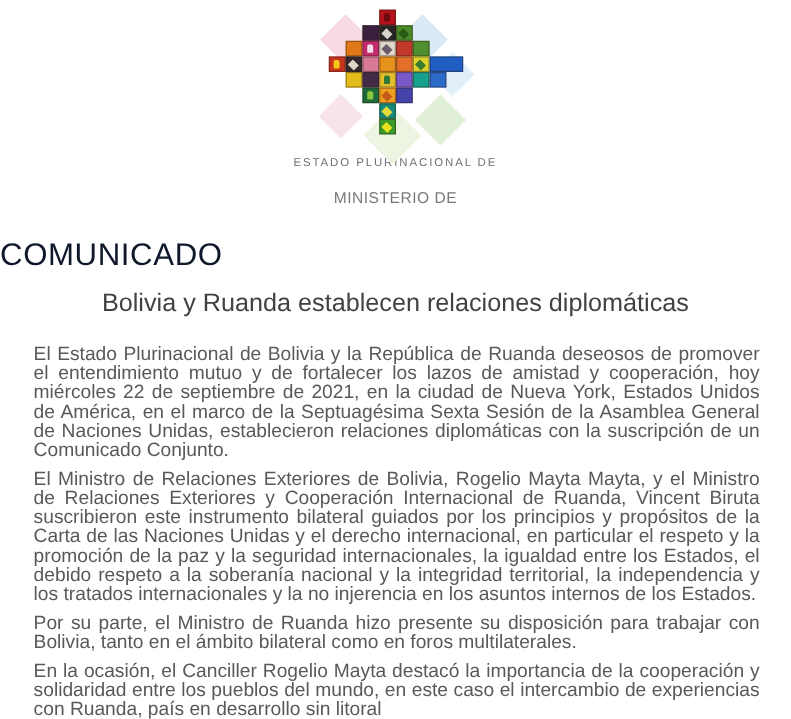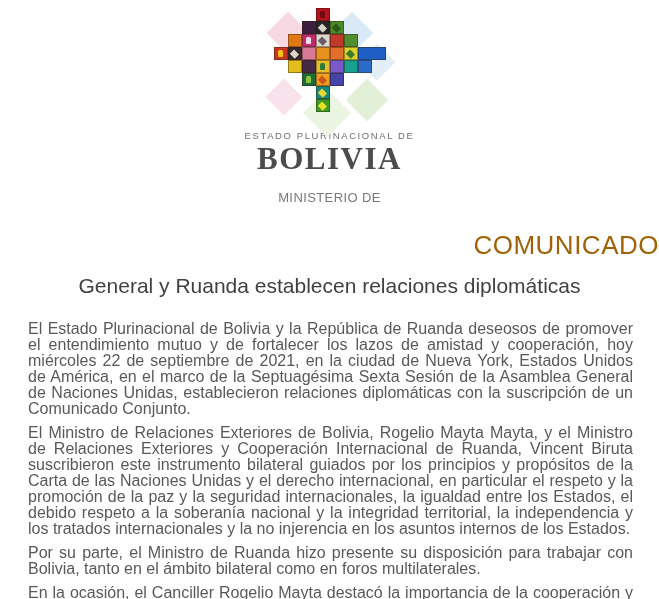--- a/index.html
+++ b/index.html
@@ -89,25 +89,25 @@
     margin-top:16px;
     text-align:center;
     font-size:13px;
     line-height:16px;
     letter-spacing:.4px;
     color:#77787b;
   }
   
   .title{
     margin:24px 0 0;
-    text-align:right;
+    text-align:left;
     font-size:26px;
     font-weight:400;
     letter-spacing:.5px;
-    color:#a16207;
+    color:#0f172a;
   }
   .subtitle{
     margin:13px 0 0;
     text-align:center;
     font-size:21px;
     font-weight:400;
     color:#414143;
   }
   
   .body{
@@ -165,29 +165,28 @@
         <div class="tile pat-motif" style="--bg: #1f6a3a; --ac: #8cc63f; background: rgb(31, 106, 58); grid-area: 6 / 3 / auto / span 1;"></div>
         <div class="tile pat-diamond" style="--bg: #f0a020; --ac: #c8581a; background: rgb(240, 160, 32); grid-area: 6 / 4 / auto / span 1;"></div>
         <div class="tile pat-stripes-v" style="--bg: #4444aa; --ac: #b8b8e0; background: rgb(68, 68, 170); grid-area: 6 / 5 / auto / span 1;"></div>
         <div class="tile pat-diamond" style="--bg: #168a7a; --ac: #e8d838; background: rgb(22, 138, 122); grid-area: 7 / 4 / auto / span 1;"></div>
         <div class="tile pat-diamond" style="--bg: #3a9a2a; --ac: #e8e020; background: rgb(58, 154, 42); grid-area: 8 / 4 / auto / span 1;"></div>
       </div>
   </div>
 
   <div class="estado">ESTADO PLURINACIONAL DE</div>
 
-  <div class="bolivia">BOLIVIA</div>
 
   <div class="ministerio">
     <div>MINISTERIO DE</div>
   </div>
 
   <h1 class="title">COMUNICADO</h1>
 
-  <h2 class="subtitle">General y Ruanda establecen relaciones diplomáticas</h2>
+  <h2 class="subtitle">Bolivia y Ruanda establecen relaciones diplomáticas</h2>
 
   <div class="body">
     <p>El Estado Plurinacional de Bolivia y la República de Ruanda deseosos de promover el entendimiento mutuo y de fortalecer los lazos de amistad y cooperación,  hoy miércoles 22 de septiembre de 2021, en la ciudad de Nueva York, Estados Unidos de América, en el marco de la Septuagésima Sexta Sesión de la Asamblea General de Naciones Unidas, establecieron relaciones diplomáticas con la suscripción de un Comunicado Conjunto.</p>
     <p>El Ministro de Relaciones Exteriores de Bolivia, Rogelio Mayta Mayta, y el  Ministro de Relaciones Exteriores y Cooperación Internacional de Ruanda,  Vincent Biruta suscribieron este instrumento bilateral guiados por los principios y propósitos de la Carta de las Naciones Unidas y el derecho internacional, en particular el respeto y la promoción de la paz y la seguridad internacionales, la igualdad entre los Estados, el debido respeto a la soberanía nacional y la integridad territorial, la independencia y los tratados internacionales y la no injerencia en los asuntos internos de los Estados.</p>
     <p>Por su parte, el Ministro de Ruanda hizo presente su disposición para trabajar con Bolivia, tanto en el ámbito bilateral como en foros multilaterales.</p>
     <p>En la ocasión, el Canciller Rogelio Mayta destacó la importancia de la cooperación y solidaridad entre los pueblos del mundo, en este caso el intercambio de experiencias con Ruanda, país en desarrollo sin litoral</p>
     <p class="dateline">Nueva York, 22 de septiembre de 2021</p>
   </div>
 
 </div>

